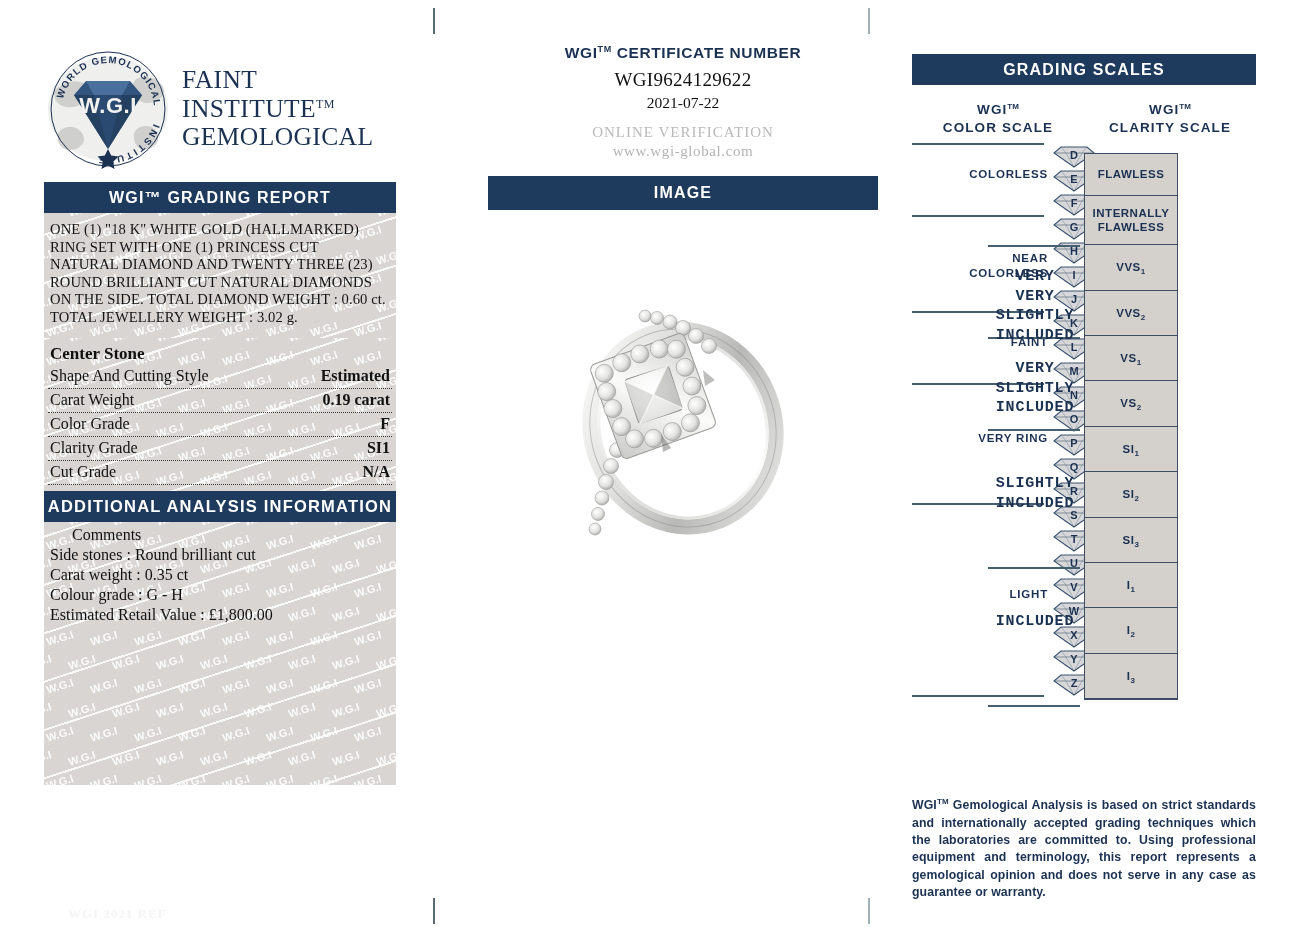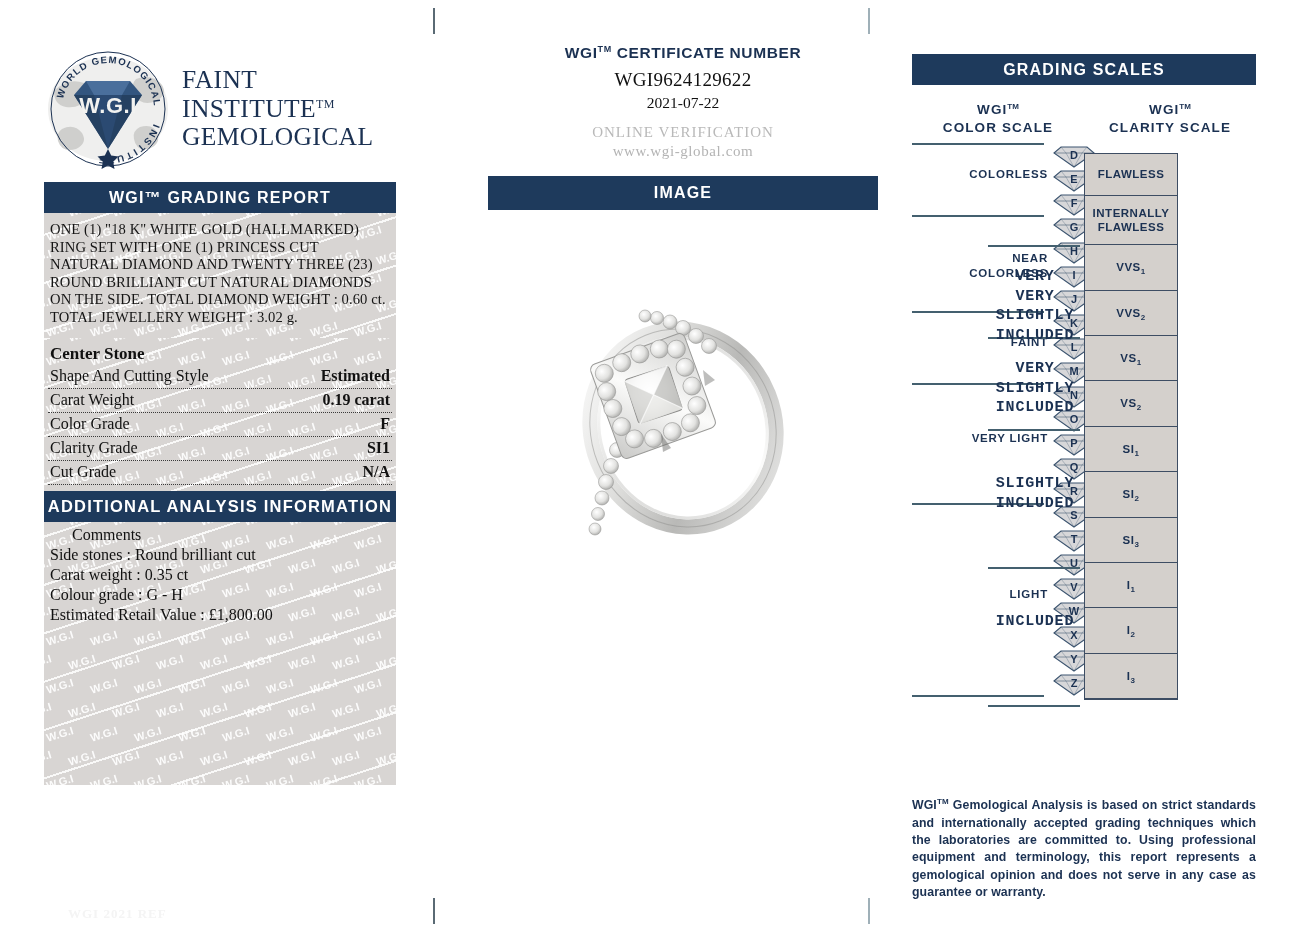--- a/index.html
+++ b/index.html
@@ -607,21 +607,21 @@
             <div class="cs-rule" style="top:70px"></div>
             <div class="cs-rule" style="top:166px"></div>
             <div class="cs-rule" style="top:238px"></div>
             <div class="cs-rule" style="top:358px"></div>
             <div class="cs-rule" style="top:550px"></div>
           </div>
         <div id="color-labels">
             <div class="cs-label" style="top:22px">COLORLESS</div>
             <div class="cs-label" style="top:106px">NEAR<br>COLORLESS</div>
             <div class="cs-label" style="top:190px">FAINT</div>
-            <div class="cs-label" style="top:286px">VERY LIGHT</div>
+            <div class="cs-label" style="top:286px">VERY RING</div>
             <div class="cs-label" style="top:442px">LIGHT</div>
           </div>
         <div id="color-letters" style="height: 552px;">
             <div class="dia" style="top: 0px; position: absolute;">
               <svg width="44" height="23" viewBox="0 0 44 23">
                 <path d="M2 8 L9 2 L35 2 L42 8 L22 22 Z" fill="#d7d7d9" stroke="#3d5570" stroke-width="1.1"></path>
                 <path d="M2 8 L42 8" stroke="#3d5570" stroke-width=".8" opacity=".7"></path>
                 <path d="M9 2 L14 8 M35 2 L30 8 M14 8 L22 22 M30 8 L22 22" stroke="#3d5570" stroke-width=".6" opacity=".55" fill="none"></path>
               </svg>
               <span>D</span>

